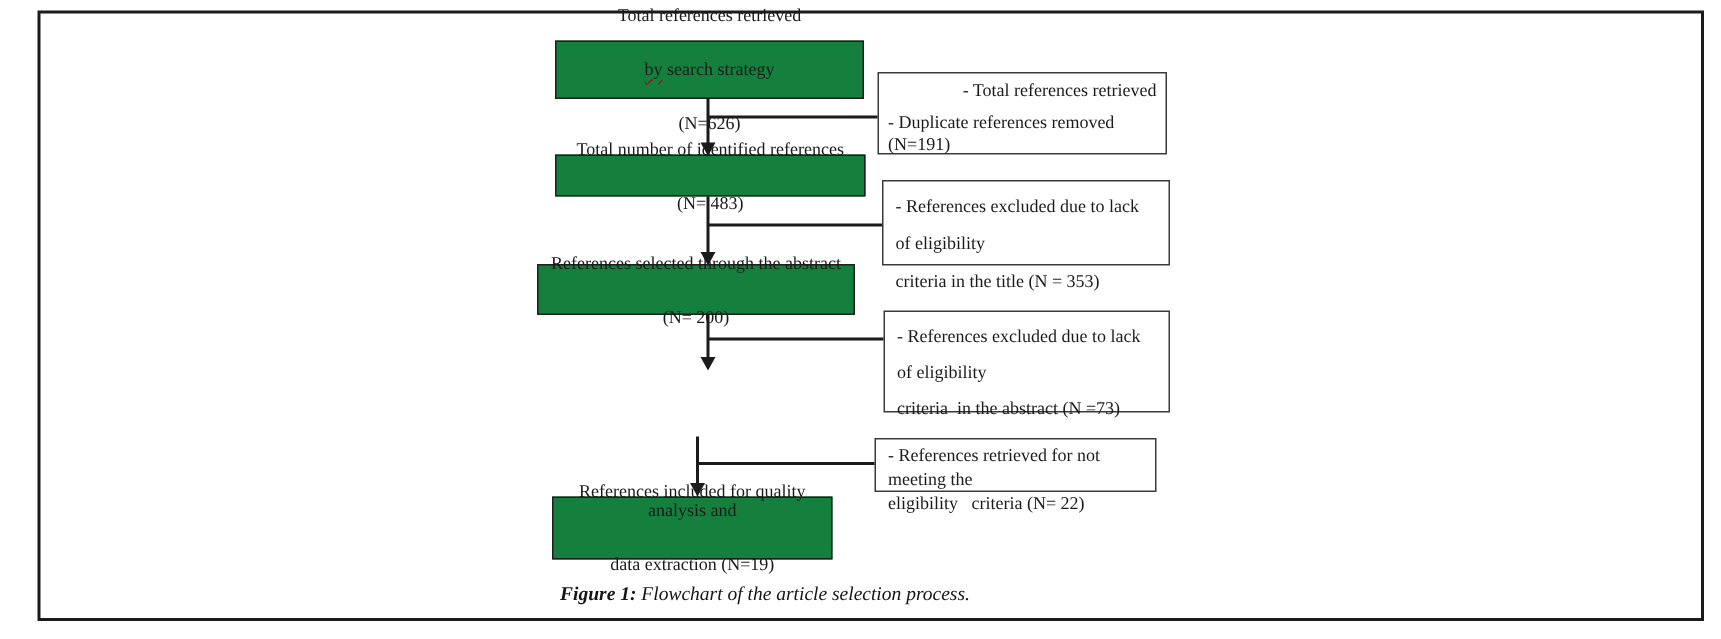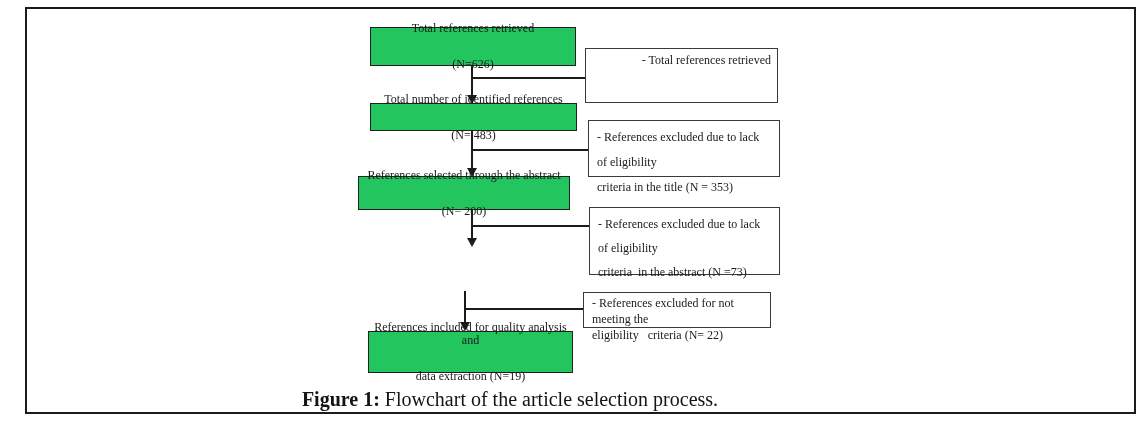--- a/index.html
+++ b/index.html
@@ -16,21 +16,21 @@
     position: absolute;
     left: 25px; top: 7px;
     width: 1111px; height: 407px;
     border: 2px solid #1b1b1b;
     box-sizing: border-box;
   }
   .mbox {
     position: absolute;
     box-sizing: border-box;
     border: 1.5px solid #1f1f1f;
-    background: #22c55e;
+    background: #15803d;
     display: flex;
     flex-direction: column;
     justify-content: center;
     text-align: center;
     font-size: 12px;
     line-height: 13px;
     gap: 23px;
   }
   .sbox {
     position: absolute;
@@ -54,21 +54,21 @@
     width: 0; height: 0;
     border-left: 5px solid transparent;
     border-right: 5px solid transparent;
     border-top: 9px solid #1b1b1b;
   }
   
   #mb1 { left: 370px; top: 27px;  width: 206px; height: 39px; }
   #mb2 { left: 370px; top: 103px; width: 207px; height: 28px; }
   #mb3 { left: 358px; top: 176px; width: 212px; height: 34px; }
   #mb4 { left: 370px; top: 247px; width: 206px; height: 44px; }
-  #mb5 { left: 368px; top: 331px; width: 205px; height: 42px; }
+  #mb5 { left: 368px; top: 331px; width: 187px; height: 42px; }
   
   #sb1 { left: 585px; top: 48px;  width: 193px; height: 55px; padding: 4px 6px; line-height: 15px; }
   #sb1 .c { text-align: right; }
   #sb1 .l3 { text-align: left; margin-top: 6px; }
   #sb2 { left: 588px; top: 120px; width: 192px; height: 57px; padding: 4px 8px; line-height: 25px; text-align: left; }
   #sb3 { left: 589px; top: 207px; width: 191px; height: 68px; padding: 4px 8px; line-height: 24px; text-align: left; }
   #sb4 { left: 583px; top: 292px; width: 188px; height: 36px; padding: 2px 8px; line-height: 16px; text-align: left; }
   
   #v1 { left: 471px; top: 66px;  height: 31px; }
   #a1 { left: 467px; top: 95px; }
@@ -81,33 +81,35 @@
   #h3 { left: 472px; top: 225px; width: 117px; }
   #v4 { left: 464px; top: 291px; height: 33px; }
   #a4 { left: 460px; top: 322px; }
   #h4 { left: 465px; top: 308px; width: 118px; }
   
   #caption {
     position: absolute;
     left: 260px; top: 388px;
     width: 500px;
     text-align: center;
-    font-size: 20px;
+    font-size: 13px;
     color: #141414;
+    font-style: italic;
   }
   #caption .bold { font-weight: bold; }
 </style>
 </head>
 <body>
 
 <div id="page">
   <div id="frame"></div>
 
   <div class="mbox" id="mb1">
     <div class="ln">Total references retrieved</div>
+    <div class="ln"><span class="wavy">by</span><span> search strategy</span></div>
     <div class="ln">(N=626)</div>
   </div>
 
   <div class="mbox" id="mb2">
     <div class="ln">Total number of identified references</div>
     <div class="ln">(N= 483)</div>
   </div>
 
   <div class="mbox" id="mb3">
     <div class="ln">References selected through the abstract</div>
@@ -115,34 +117,35 @@
   </div>
 
 
   <div class="mbox" id="mb5">
     <div class="ln">References included for quality analysis and</div>
     <div class="ln">data extraction (N=19)</div>
   </div>
 
   <div class="sbox" id="sb1">
     <div class="ln c">- Total references retrieved</div>
+    <div class="ln l3">- Duplicate references removed (N=191)</div>
   </div>
 
   <div class="sbox" id="sb2">
     <div class="ln">- References excluded due to lack of eligibility</div>
     <div class="ln">criteria in the title (N = 353)</div>
   </div>
 
   <div class="sbox" id="sb3">
     <div class="ln">- References excluded due to lack of eligibility</div>
     <div class="ln">criteria  in the abstract (N =73)</div>
   </div>
 
   <div class="sbox" id="sb4">
-    <div class="ln">- References excluded for not meeting the</div>
+    <div class="ln">- References retrieved for not meeting the</div>
     <div class="ln">eligibility   criteria (N= 22)</div>
   </div>
 
   <div class="vline" id="v1"></div>
   <div class="arrowhead" id="a1"></div>
   <div class="hline" id="h1"></div>
 
   <div class="vline" id="v2"></div>
   <div class="arrowhead" id="a2"></div>
   <div class="hline" id="h2"></div>

